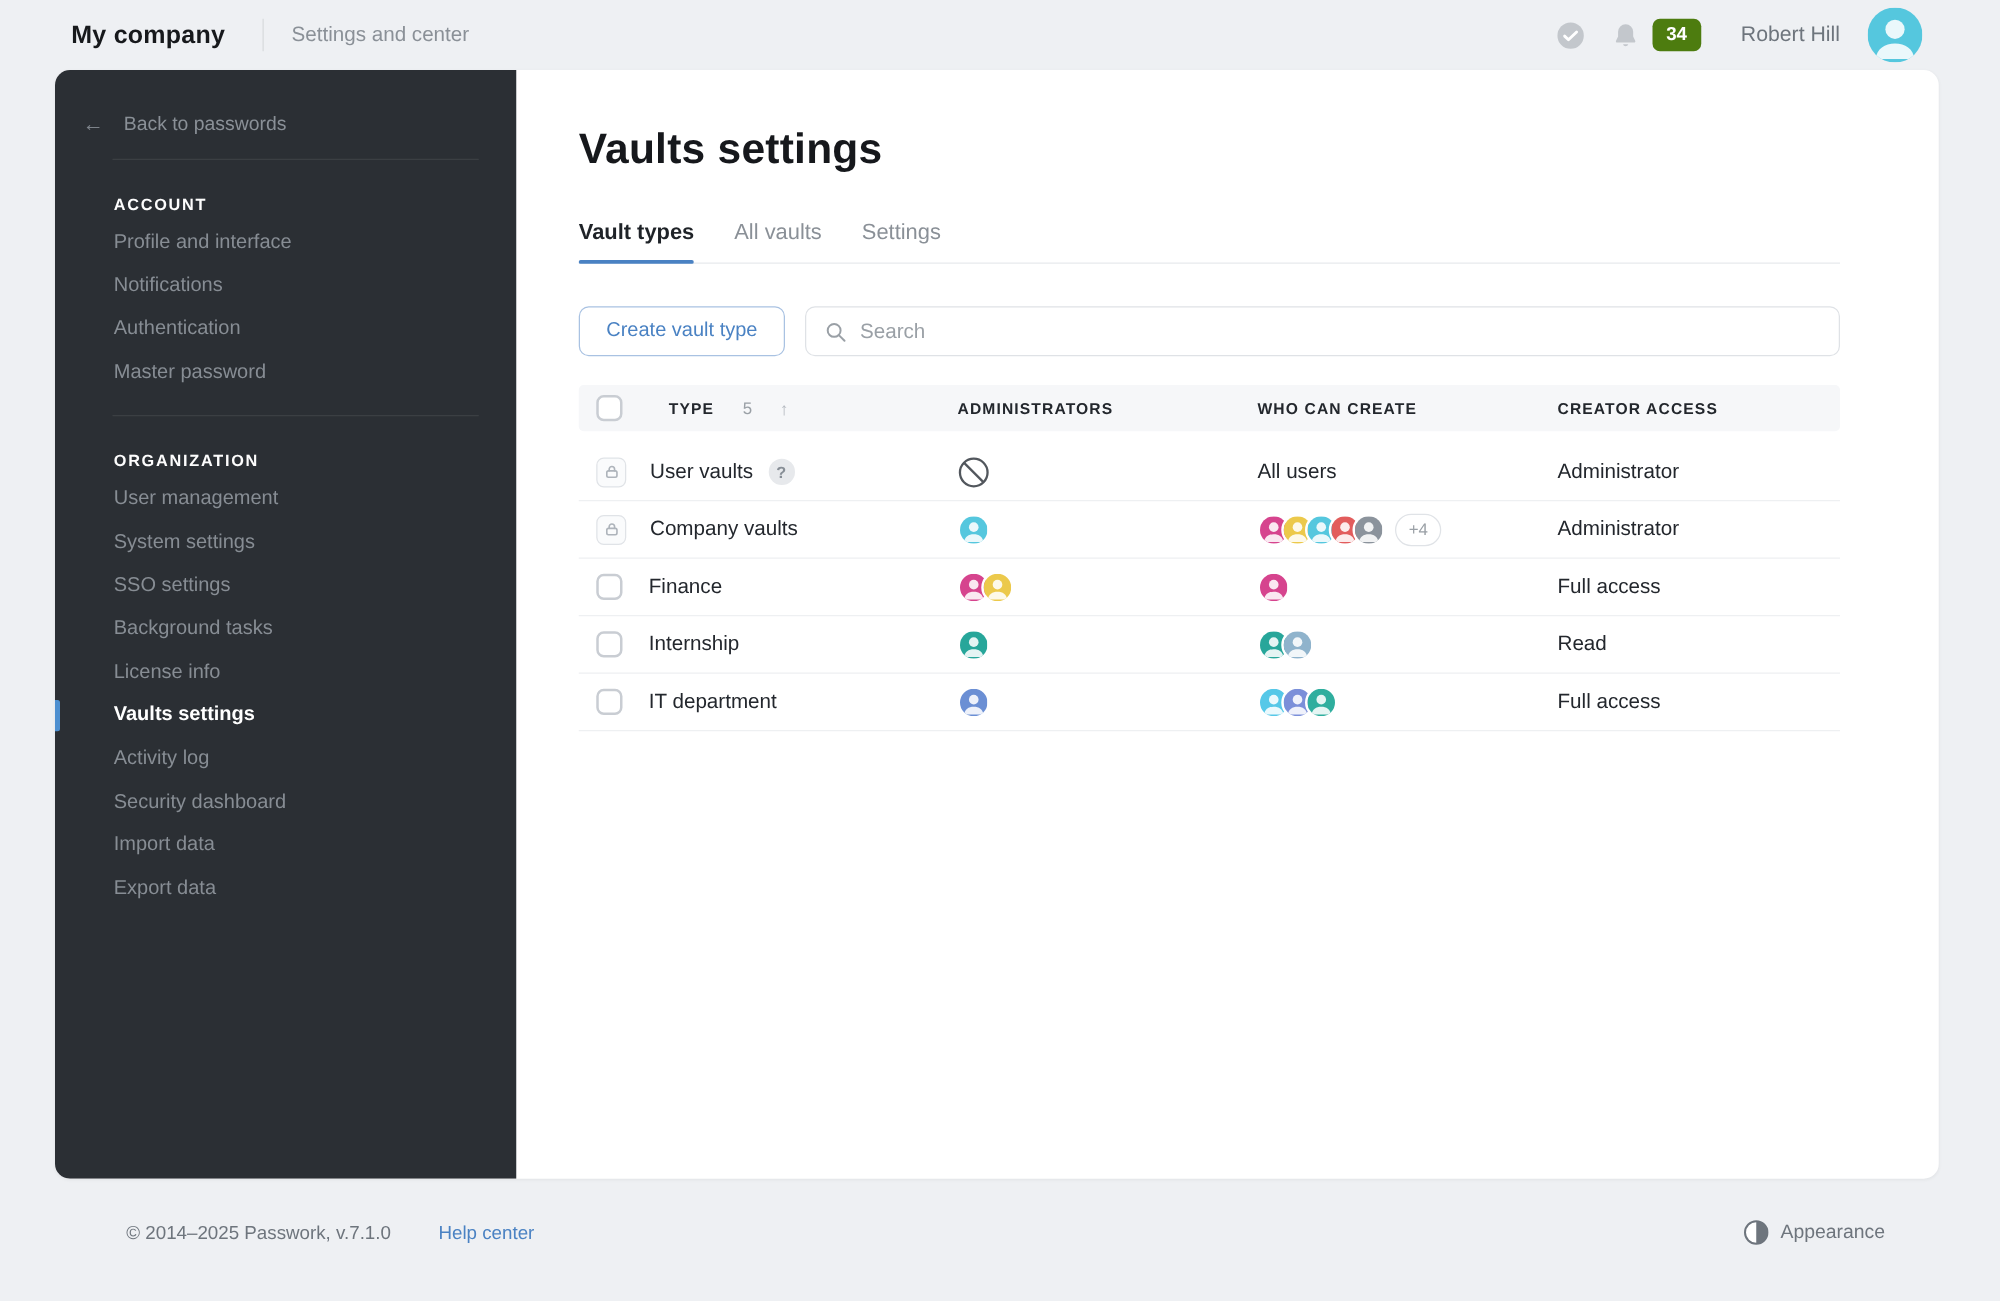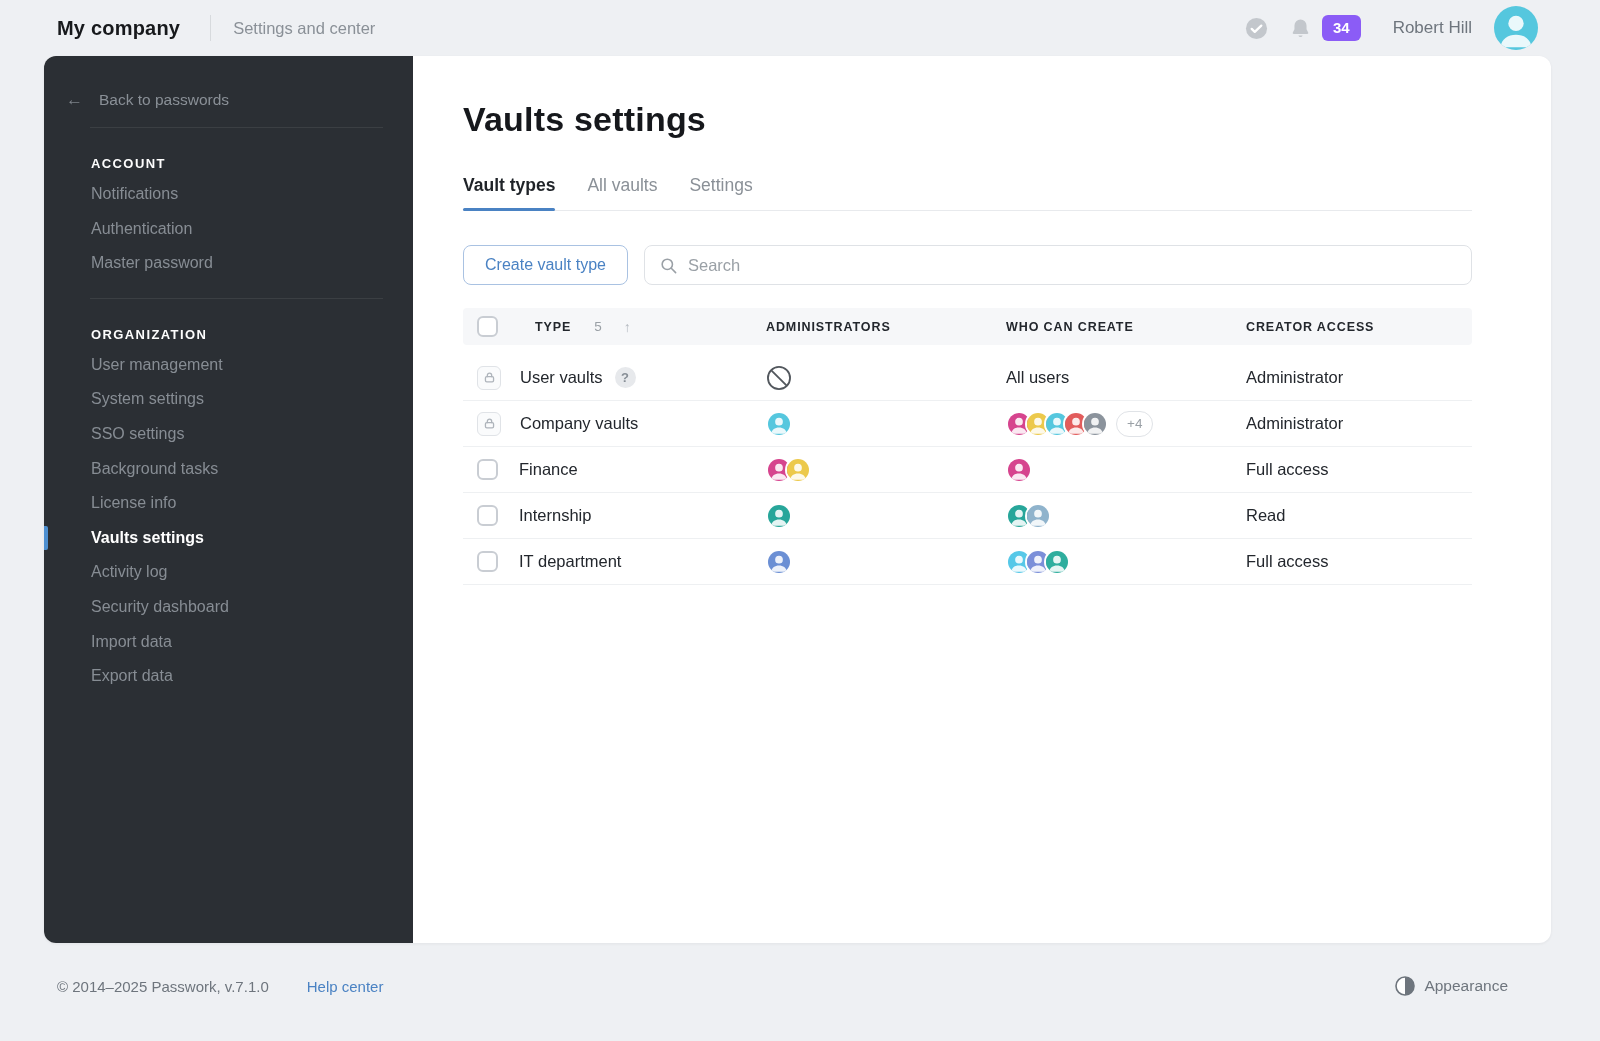--- a/index.html
+++ b/index.html
@@ -11,21 +11,21 @@
     overflow:hidden;
   }
   
   .topbar{ height:56px; display:flex; align-items:center; padding:0 62px 0 57px; }
   .brand{ font-size:20px; font-weight:700; color:#17191c; letter-spacing:.2px; }
   .topbar .vdiv{ width:1px; height:26px; background:#d7dadd; margin:0 22px 0 30px; }
   .context{ font-size:16.5px; color:#8a9097; }
   .top-right{ margin-left:auto; display:flex; align-items:center; }
   .icbtn{ width:24px; height:24px; display:flex; align-items:center; justify-content:center; cursor:pointer; }
   .icbtn + .icbtn{ margin-left:20px; }
-  .badge{ margin-left:9px; background:#8b5cf6; color:#fff; font-size:15px; font-weight:700;
+  .badge{ margin-left:9px; background:#4d7c0f; color:#fff; font-size:15px; font-weight:700;
           border-radius:6px; padding:4px 11px; line-height:1.2; }
   .user-name{ margin-left:32px; font-size:17px; color:#6e757d; }
   .avatar-lg{ width:44px; height:44px; border-radius:50%; overflow:hidden; margin-left:22px; display:block; }
   .avatar-lg svg{ display:block; }
 
   
   .card{ margin-left:44px; width:1507px; height:887px; display:flex;
          border-radius:12px; overflow:hidden; background:#fff; box-shadow:0 1px 3px rgba(30,35,40,.06); }
 
   
@@ -85,21 +85,21 @@
   .astack{ display:flex; }
   .avatar{ width:26px; height:26px; border-radius:50%; overflow:hidden; border:2px solid #fff; flex:none; }
   .avatar svg{ display:block; }
   .astack .avatar + .avatar{ margin-left:-7px; }
   .morepill{ height:26px; padding:0 10px; margin-left:8px; border:1px solid #e0e3e7; border-radius:13px;
              background:#fff; color:#9aa0a6; font-size:13.5px; display:flex; align-items:center; cursor:pointer; }
   .noicon{ width:26px; height:26px; display:block; }
 
   
   .footer{ height:86px; display:flex; align-items:center; padding:0 92px 0 57px; }
-  .copyright{ font-size:15px; color:#6e757d; }
+  .copyright{ font-size:15px; color:#6e757d;margin-left:44px; }
   .help-link{ font-size:15px; color:#4a82c3; margin-left:38px; cursor:pointer; text-decoration:none; }
   .appearance{ margin-left:auto; display:flex; align-items:center; gap:9px; cursor:pointer; color:#6e757d; }
   .appearance .lbl{ font-size:15.5px; }
 </style>
 </head>
 <body>
 
 <div class="topbar">
   <div class="brand">My company</div>
   <div class="vdiv"></div>
@@ -132,20 +132,21 @@
 <div class="card">
 
   <div class="sidebar">
     <div class="back">
       <span class="arr">←</span>
       <span>Back to passwords</span>
     </div>
     <div id="sidebar-sections">
         <div class="sdiv"></div>
         <div class="section-title">ACCOUNT</div>
+        <div class="side-item">Profile and interface</div>
         <div class="side-item">Notifications</div>
         <div class="side-item">Authentication</div>
         <div class="side-item">Master password</div>
         <div class="sdiv"></div>
         <div class="section-title">ORGANIZATION</div>
         <div class="side-item">User management</div>
         <div class="side-item">System settings</div>
         <div class="side-item">SSO settings</div>
         <div class="side-item">Background tasks</div>
         <div class="side-item">License info</div>

